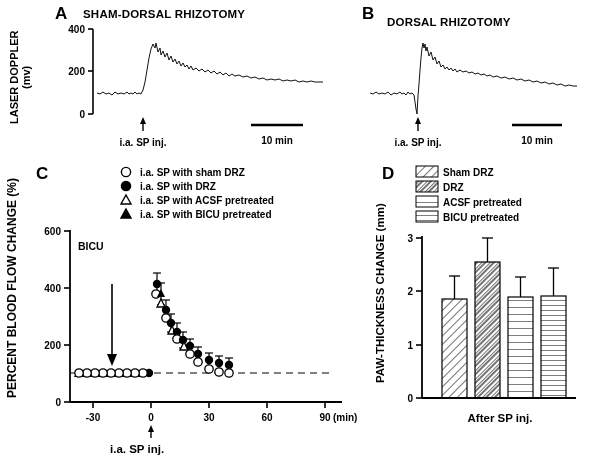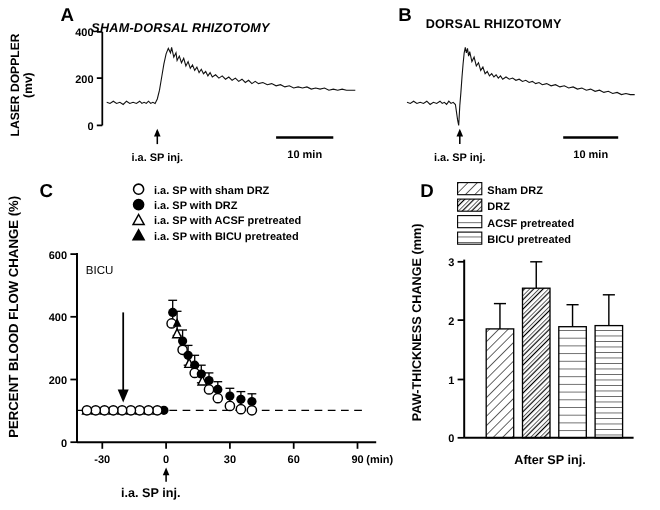--- a/index.html
+++ b/index.html
@@ -29,21 +29,21 @@
     transform:rotate(180deg);
     text-align:center;
     line-height:1.1;
   }
 </style>
 </head>
 <body>
 
 <div class="panel" style="left:55px;top:4px;width:290px;height:140px;">
   <div class="plabel" style="position:absolute;left:0px;top:0px;">A</div>
-  <div class="ptitle" style="position:absolute;left:28px;top:16px;font-style:italic;">SHAM-DORSAL RHIZOTOMY</div>
+  <div class="ptitle" style="position:absolute;left:28px;top:4px;">SHAM-DORSAL RHIZOTOMY</div>
 
   <svg width="290" height="135" style="position:absolute;left:0;top:20px;">
 
     <line x1="38" y1="5" x2="38" y2="90" stroke="#000" stroke-width="1.6"></line>
     <line x1="38" y1="5" x2="33" y2="5" stroke="#000" stroke-width="1.6"></line>
     <line x1="38" y1="47" x2="33" y2="47" stroke="#000" stroke-width="1.6"></line>
     <line x1="38" y1="90" x2="33" y2="90" stroke="#000" stroke-width="1.6"></line>
     <text class="axtext bold" x="30" y="9" text-anchor="end">400</text>
     <text class="axtext bold" x="30" y="51" text-anchor="end">200</text>
     <text class="axtext bold" x="30" y="94" text-anchor="end">0</text>
@@ -202,21 +202,21 @@
       <circle cx="189" cy="141" r="4.2" fill="#000"></circle>
       <circle cx="189" cy="150" r="4.2" fill="#fff" stroke="#000" stroke-width="1.3"></circle>
       <circle cx="199" cy="143" r="4.2" fill="#000"></circle>
       <circle cx="199" cy="151" r="4.2" fill="#fff" stroke="#000" stroke-width="1.3"></circle>
     </g>
 
     <line x1="121" y1="216" x2="121" y2="206" stroke="#000" stroke-width="1.4"></line>
     <polygon points="121,203 118,210 124,210" fill="#000"></polygon>
   </svg>
 
-  <div style="position:absolute;left:48px;top:80px;font-size:10.5px;font-weight:normal;line-height:1.25;">
+  <div style="position:absolute;left:48px;top:80px;font-size:10.5px;font-weight:bold;line-height:1.25;">
     <div style="text-align:center;">BICU</div>
   </div>
 
   <div style="position:absolute;left:80px;top:283px;font-size:11.5px;font-weight:bold;">i.a. SP inj.</div>
 </div>
 
 <div class="vlabel" style="left:6px;top:168px;height:240px;font-size:12px;">PERCENT BLOOD FLOW CHANGE (%)</div>
 
 <div class="panel" style="left:380px;top:160px;width:215px;height:280px;">
   <div class="plabel" style="position:absolute;left:2px;top:4px;">D</div>

